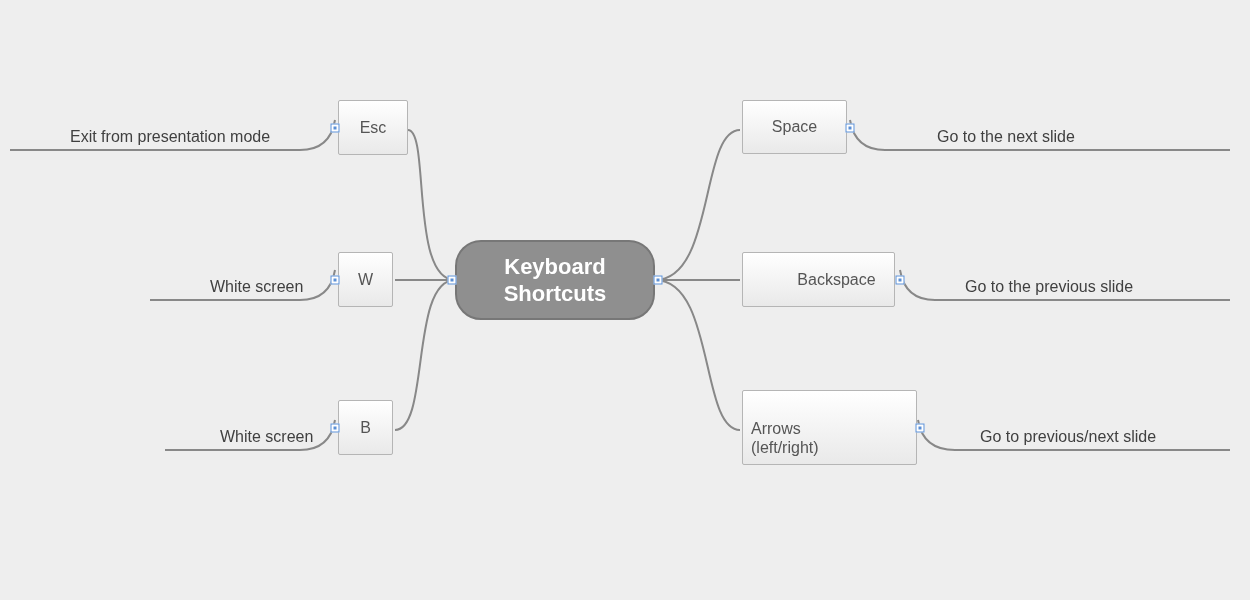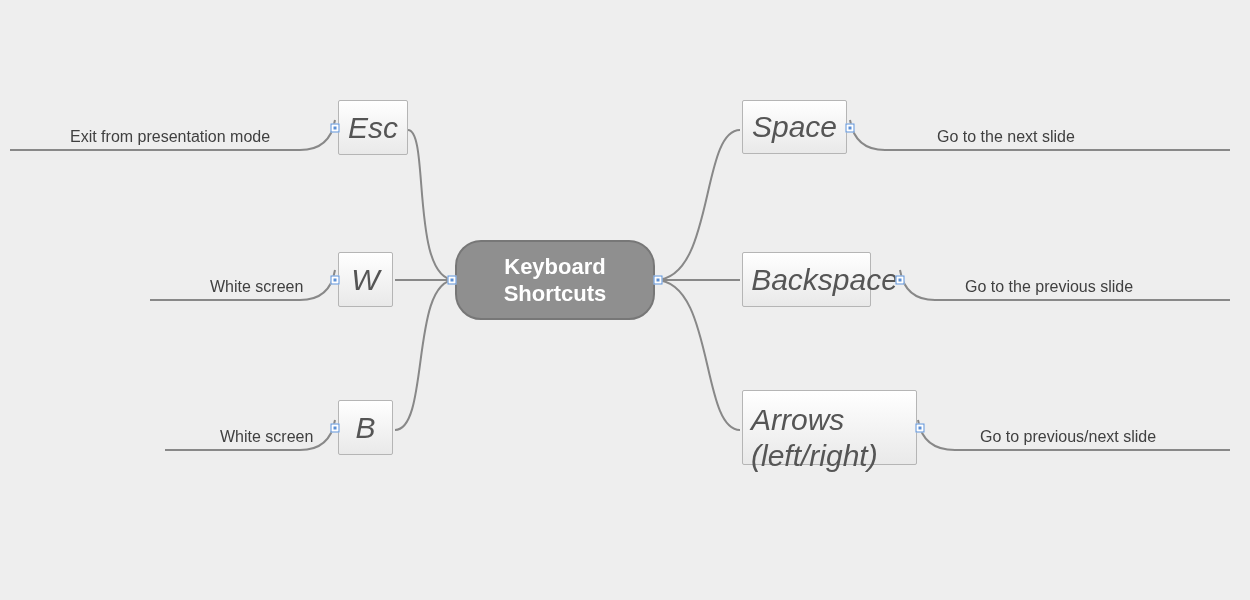--- a/index.html
+++ b/index.html
@@ -39,22 +39,21 @@
     justify-content: center;
     line-height: 1.25;
     border-radius: 2px;
   }
   .key-node {
     position: absolute;
     box-sizing: border-box;
     background: linear-gradient(#ffffff, #e9e9e9);
     border: 1px solid #b5b5b5;
     color: #555;
-    font-style: italic;
-    font-size: 30px;
+    font-size: 16px;
     display: flex;
     align-items: center;
     justify-content: center;
     text-align: center;
     line-height: 1.2;
     border-radius: 2px;
   }
   .desc-label {
     position: absolute;
     color: #404040;
@@ -127,21 +126,21 @@
   <div class="key-node" style="left:338px; top:400px; width:55px; height:55px;">
     <span>B</span>
   </div>
   <div class="desc-label" style="left:200px; top:428px;">White screen</div>
 
   <div class="key-node" style="left:742px; top:100px; width:105px; height:54px;">
     <span>Space</span>
   </div>
   <div class="desc-label" style="left:917px; top:128px;">Go to the next slide</div>
 
-  <div class="key-node" style="left:742px; top:252px; width:129px; height:55px;padding-left:36px;">
+  <div class="key-node" style="left:742px; top:252px; width:153px; height:55px;padding-left:36px;">
     <span>Backspace</span>
   </div>
   <div class="desc-label" style="left:945px; top:278px;text-align:center;">Go to the previous slide</div>
 
   <div class="key-node" style="left:742px; top:390px; width:175px; height:75px;">
     <div style="padding:0 8px; text-align:left; width:100%;margin-top:21px;">
       <span>Arrows</span><br>
       <span>(left/right)</span>
     </div>
   </div>

